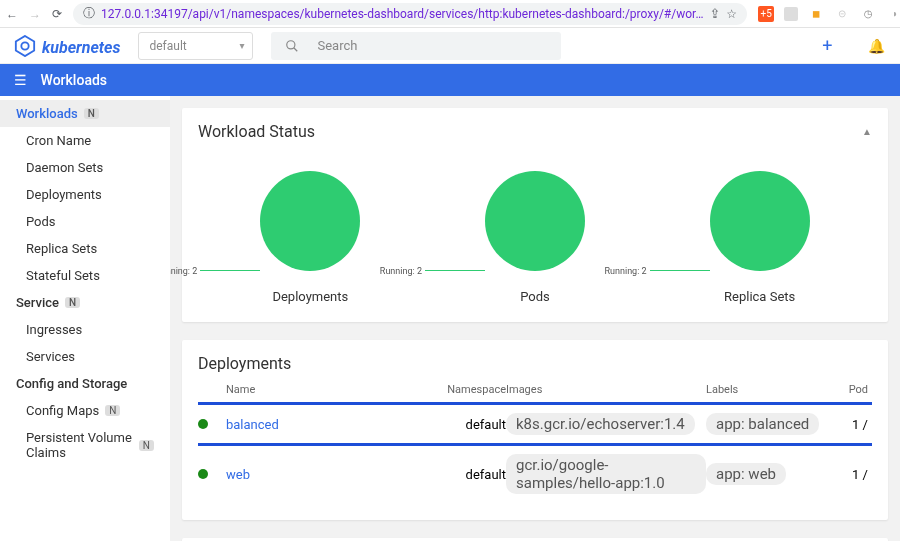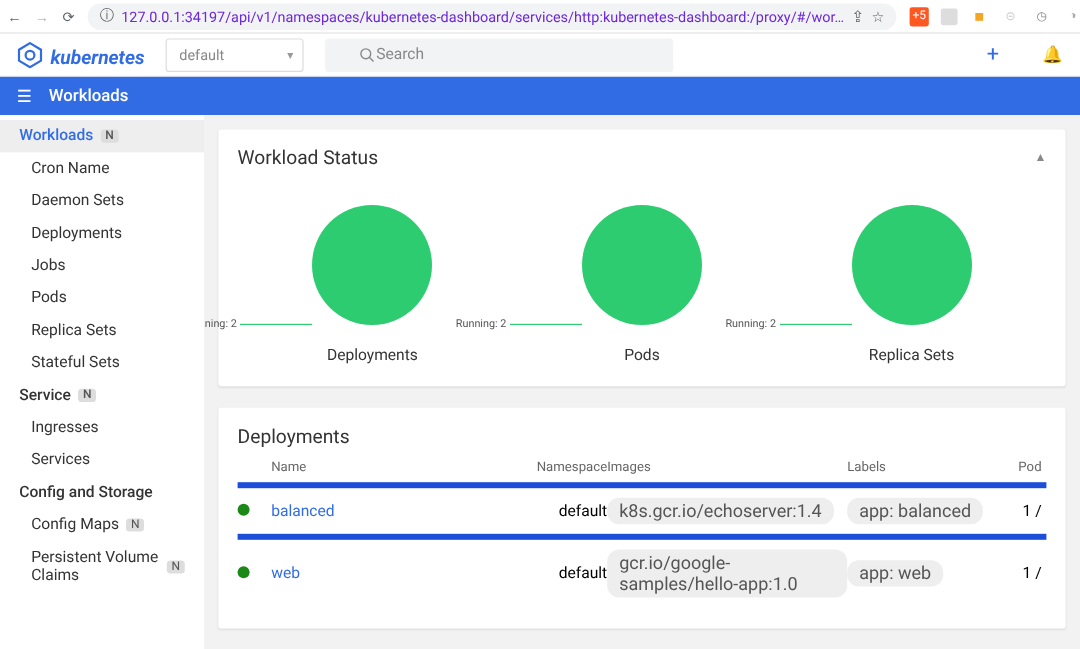--- a/index.html
+++ b/index.html
@@ -12,21 +12,21 @@
 .browser-bar .ext-icons { display: flex; gap: 10px; align-items: center; }
 .ext-icons span { width: 16px; height: 16px; display: inline-flex; align-items: center; justify-content: center; font-size: 10px; }
 .badge-orange { background: #ff5722; color: #fff; border-radius: 2px; padding: 0 2px; font-size: 9px; }
 
 
 .app-header { height: 36px; display: flex; align-items: center; padding: 0 14px; gap: 18px; border-bottom: 1px solid #eee; }
 .brand { display: flex; align-items: flex-end; gap: 6px; color: #326ce5; font-weight: 700; font-size: 16px; font-style: italic; }
 .brand .wheel { width: 22px; height: 22px; }
 .ns-select { width: 115px; height: 28px; border: 1px solid #ddd; border-radius: 3px; display: flex; align-items: center; padding: 0 10px; font-size: 12px; color: #888; position: relative; }
 .ns-select::after { content: "▾"; position: absolute; right: 8px; font-size: 10px; color: #999; }
-.search-box { flex: 0 0 290px; height: 28px; background: #f1f3f4; border-radius: 3px; display: flex; align-items: center; padding: 0 28px; color: #888; font-size: 13px; }
+.search-box { flex: 0 0 290px; height: 28px; background: #f1f3f4; border-radius: 3px; display: flex; align-items: center; padding: 0 14px; gap: 18px; color: #888; font-size: 13px; }
 .header-spacer { flex: 1; }
 .header-icon { color: #326ce5; font-size: 18px; margin-left: 18px; }
 
 
 .blue-bar { height: 32px; background: #326ce5; color: #fff; display: flex; align-items: center; gap: 14px; padding: 0 14px; font-size: 14px; font-weight: 500; }
 
 
 .body-row { display: flex; height: calc(541px - 28px - 36px - 32px); }
 .sidebar { width: 170px; background: #fff; font-size: 13px; overflow-y: auto; padding-top: 4px; }
 .sidebar .sec { padding: 6px 16px; color: #333; font-weight: 500; display: flex; align-items: center; gap: 6px; }
@@ -42,21 +42,21 @@
 .status-row { display: flex; justify-content: space-around; margin-top: 30px; }
 .status-item { text-align: center; position: relative; }
 .status-circle { width: 100px; height: 100px; border-radius: 50%; background: #2ecc71; margin: 0 auto; position: relative; }
 .status-line { position: absolute; bottom: 0; left: -60px; width: 60px; height: 1px; background: #2ecc71; }
 .status-vert { position: absolute; bottom: 0; left: 50%; width: 1px; height: 10px; background: #2ecc71; }
 .run-label { position: absolute; left: -113px; bottom: -5px; font-size: 9px; color: #555; width: 50px; text-align: right; }
 .status-caption { margin-top: 18px; font-size: 13px; color: #333; }
 
 
 .tbl-head { display: flex; font-size: 11px; color: #666; padding: 10px 0 6px; }
-.tbl-row { display: flex; align-items: center; padding: 8px 0; border-top: 5px solid #1d4ed8; font-size: 13px; }
+.tbl-row { display: flex; align-items: center; padding: 8px 0; border-top: 3px solid #1d4ed8; font-size: 13px; }
 .col-status { width: 28px; }
 .col-name { width: 170px; }
 .col-ns { width: 110px; text-align: right; }
 .col-img { width: 200px; }
 .col-labels { width: 140px; }
 .col-pods { flex: 1; text-align: right; padding-right: 4px; }
 .status-dot { width: 10px; height: 10px; border-radius: 50%; background: #1a8917; display: inline-block; }
 .link { color: #326ce5; }
 .chip { background: #eee; border-radius: 10px; padding: 2px 10px; font-size: 15px; color: #555; display: inline-block; }
 
@@ -124,23 +124,20 @@
     <div class="item">
         <span>Cron Name</span>
       </div>
     <div class="item">
         <span>Daemon Sets</span>
       </div>
     <div class="item">
         <span>Deployments</span>
       </div>
     <div class="item">
-        <span>Jobs</span>
-      </div>
-    <div class="item">
         <span>Pods</span>
       </div>
     <div class="item">
         <span>Replica Sets</span>
       </div>
     <div class="item">
         <span>Stateful Sets</span>
       </div>
 
     <div class="sec">

